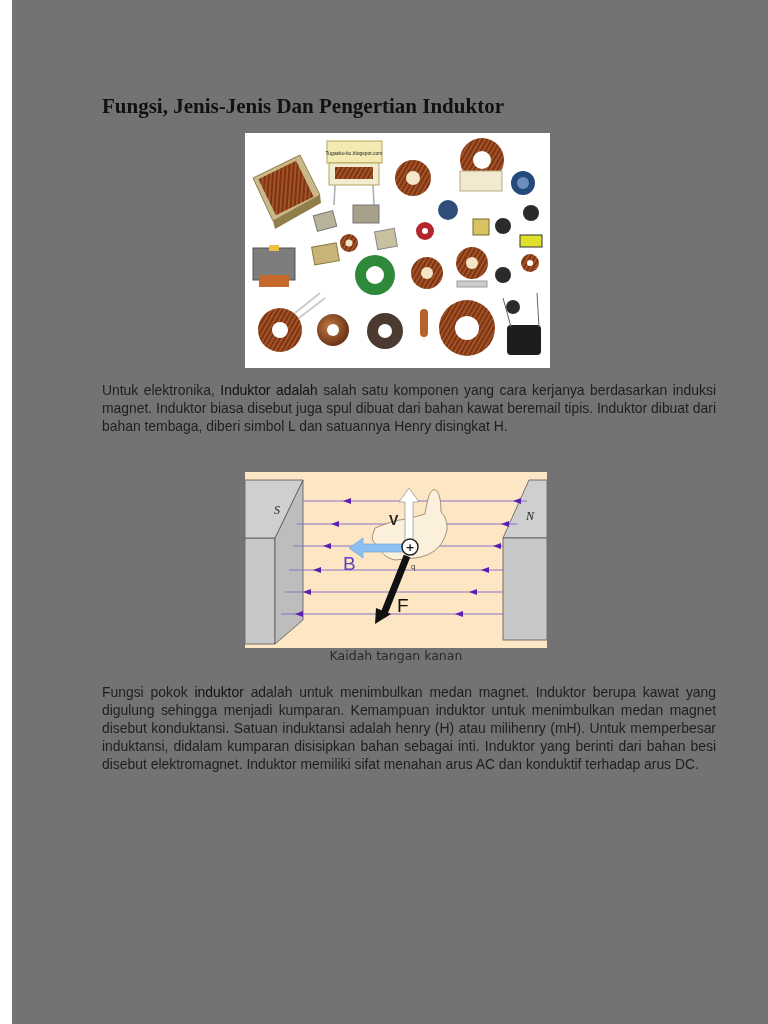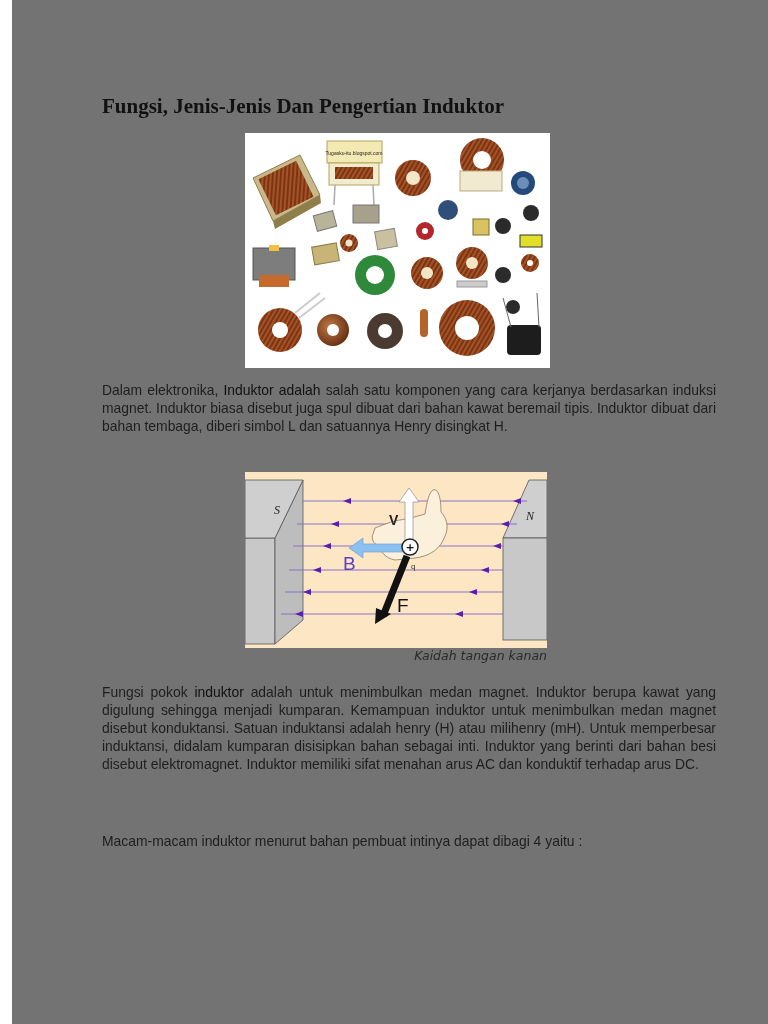--- a/index.html
+++ b/index.html
@@ -59,23 +59,22 @@
       left: 233px;
       top: 472px;
       width: 302px;
       height: 176px;
     }
     .caption {
       position: absolute;
       left: 233px;
       top: 648px;
       width: 302px;
-      text-align: right;
+      text-align: center;
       font-family: "DejaVu Sans", sans-serif;
-      font-style: italic;
       font-size: 12.5px;
       color: #2a2a2a;
     }
     .h2 {
       position: absolute;
       left: 90px;
       top: 804px;
       margin: 0;
       font-family: "Liberation Sans", "DejaVu Sans", sans-serif;
       font-weight: bold;
@@ -174,21 +173,21 @@
     <circle cx="140" cy="198" r="7" fill="#ffffff"></circle>
     <rect x="175" y="176" width="8" height="28" rx="4" fill="#b4632a"></rect>
     <circle cx="222" cy="195" r="28" fill="url(#coil)"></circle>
     <circle cx="222" cy="195" r="12" fill="#ffffff"></circle>
     <circle cx="268" cy="174" r="7" fill="#2b2b2b"></circle>
     <rect x="262" y="192" width="34" height="30" rx="4" fill="#1d1d1d"></rect>
     <line x1="258" y1="165" x2="266" y2="194" stroke="#666" stroke-width="1"></line>
     <line x1="292" y1="160" x2="294" y2="194" stroke="#666" stroke-width="1"></line>
   </svg>
 
-  <p class="para para-1"><span>Dalam elektronika, </span><b>Induktor adalah</b><span> salah satu komponen yang cara kerjanya berdasarkan induksi magnet. Induktor biasa disebut juga spul dibuat dari bahan kawat beremail tipis. Induktor dibuat dari bahan tembaga, diberi simbol L dan satuannya Henry disingkat H.</span></p>
+  <p class="para para-1"><span>Untuk elektronika, </span><b>Induktor adalah</b><span> salah satu komponen yang cara kerjanya berdasarkan induksi magnet. Induktor biasa disebut juga spul dibuat dari bahan kawat beremail tipis. Induktor dibuat dari bahan tembaga, diberi simbol L dan satuannya Henry disingkat H.</span></p>
 
   <svg class="figure-hand" viewBox="0 0 302 176" xmlns="http://www.w3.org/2000/svg">
     <rect width="302" height="176" fill="#fde6c3"></rect>
 
     <g>
       <polygon points="0,8 58,8 58,66 0,66" fill="#cdcdcd"></polygon>
       <polygon points="0,66 30,66 58,8 58,148 0,172" fill="#c4c4c4"></polygon>
       <polygon points="0,66 30,66 30,172 0,172" fill="#c8c8c8" stroke="#555" stroke-width="0.8"></polygon>
       <polygon points="30,66 58,8 58,148 30,172" fill="#bdbdbd" stroke="#555" stroke-width="0.8"></polygon>
       <polygon points="0,8 58,8 30,66 0,66" fill="#cfcfcf" stroke="#555" stroke-width="0.8"></polygon>
@@ -238,15 +237,14 @@
 
     <circle cx="165" cy="75" r="8" fill="#ffffff" stroke="#222" stroke-width="1.5"></circle>
     <text x="165" y="79" text-anchor="middle" font-family="DejaVu Sans, sans-serif" font-weight="bold" font-size="11" fill="#111">+</text>
     <text x="166" y="97" font-family="Liberation Sans, sans-serif" font-size="8" fill="#333">q</text>
   </svg>
   <div class="caption">Kaidah tangan kanan</div>
 
   <p class="para para-2"><span>Fungsi pokok </span><b>induktor</b><span> adalah untuk menimbulkan medan magnet. Induktor berupa kawat yang digulung sehingga menjadi kumparan. Kemampuan induktor untuk menimbulkan medan magnet disebut konduktansi. Satuan induktansi adalah henry (H) atau milihenry (mH). Untuk memperbesar induktansi, didalam kumparan disisipkan bahan sebagai inti. Induktor yang berinti dari bahan besi disebut elektromagnet. Induktor memiliki sifat menahan arus AC dan konduktif terhadap arus DC.</span></p>
 
 
-  <p class="para para-3">Macam-macam induktor menurut bahan pembuat intinya dapat dibagi 4 yaitu :</p>
 
 </div>
 
 </body></html>

